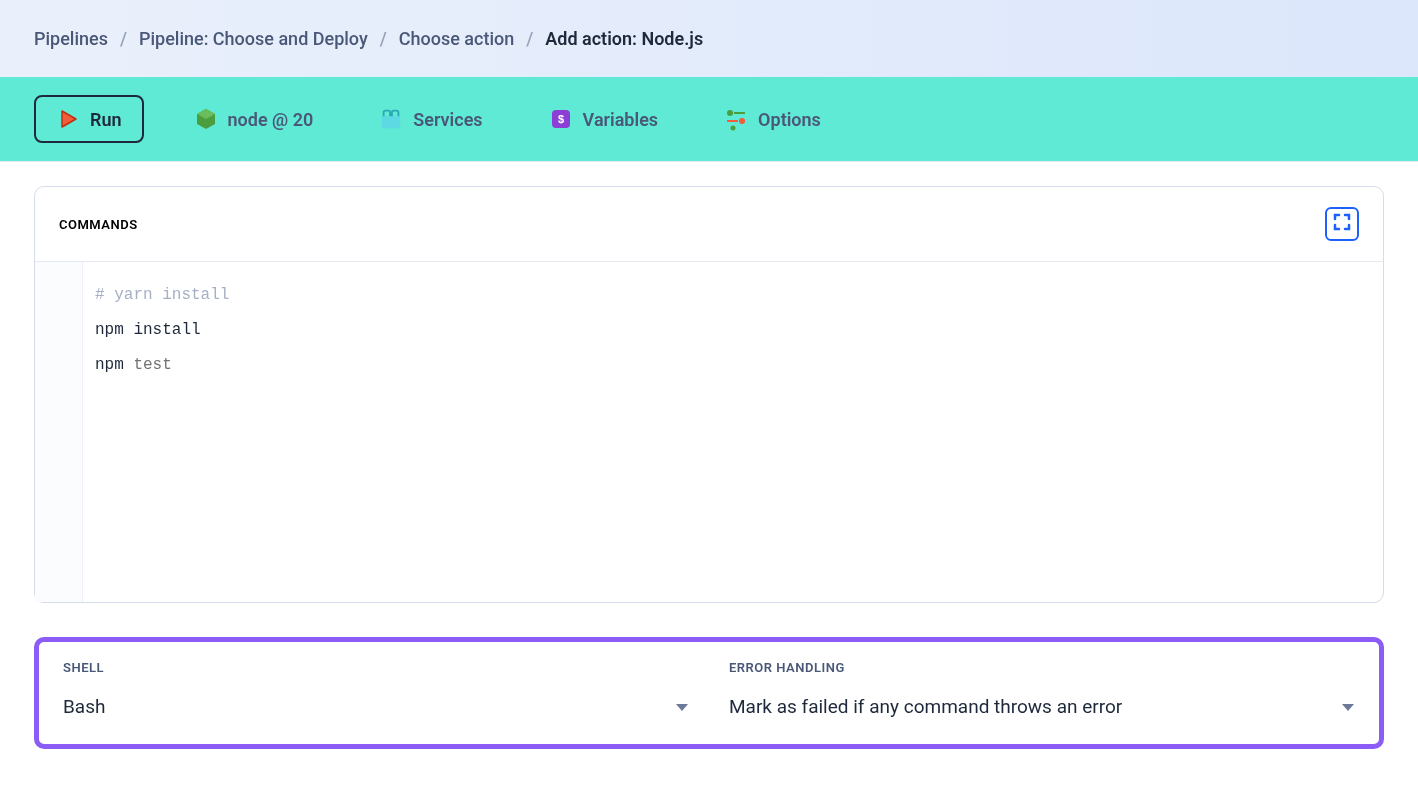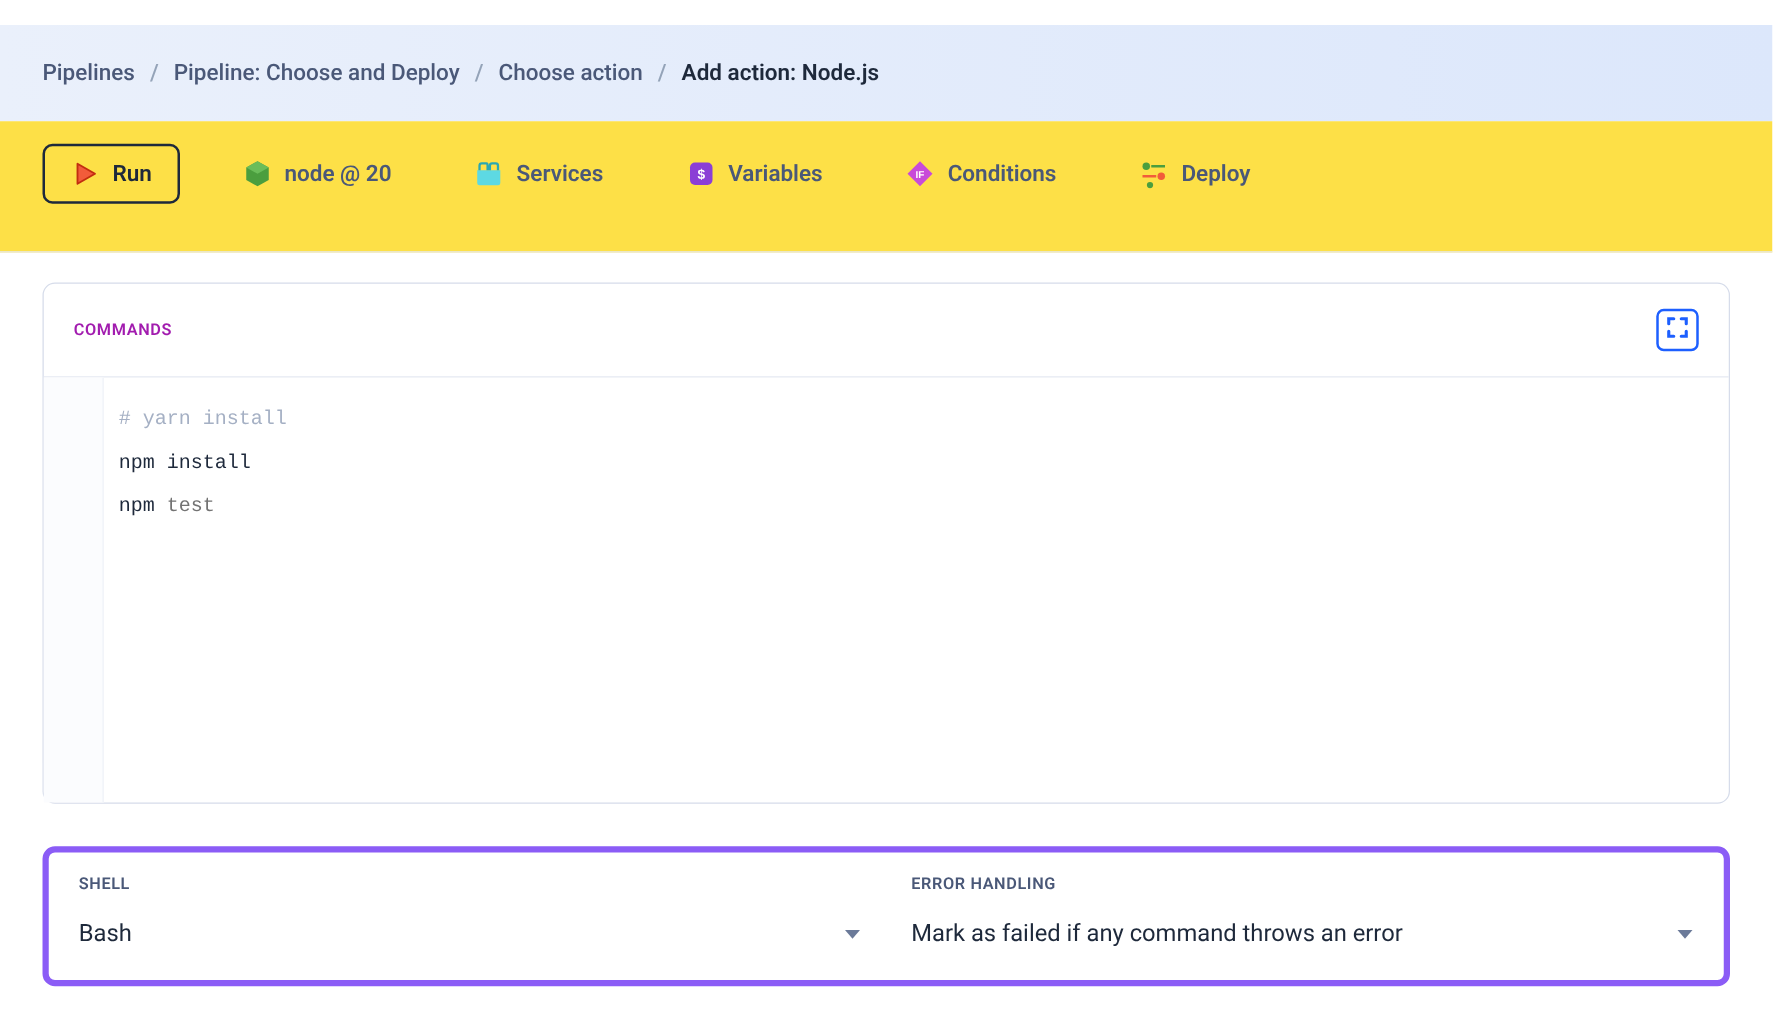--- a/index.html
+++ b/index.html
@@ -4,21 +4,20 @@
   <style>
     * { box-sizing: border-box; margin: 0; padding: 0; }
     body {
       font-family: -apple-system, BlinkMacSystemFont, 'Segoe UI', Roboto, sans-serif;
       background: #fff;
       color: #1e293b;
     }
     .header-bg {
       background: linear-gradient(to right, #eaf0fb, #dce7fb);
       padding: 28px 34px;
-      margin-top: 20px;
     }
     .breadcrumb {
       display: flex;
       align-items: center;
       gap: 12px;
       font-size: 18px;
       font-weight: 500;
     }
     .breadcrumb a {
       color: #4a5878;
@@ -29,23 +28,23 @@
       color: #94a3b8;
     }
     .breadcrumb .current {
       color: #1e293b;
       font-weight: 600;
     }
     .tabs-row {
       display: flex;
       align-items: center;
       gap: 34px;
-      padding: 18px 34px 38px 34px;
+      padding: 18px 34px 18px 34px;
       border-bottom: 1px solid #e5e9f2;
-      background: #fde047;
+      background: #5eead4;
     }
     .tab {
       display: flex;
       align-items: center;
       gap: 10px;
       font-size: 18px;
       font-weight: 600;
       color: #4a5878;
       cursor: pointer;
       padding: 8px 16px;
@@ -76,21 +75,21 @@
       display: flex;
       justify-content: space-between;
       align-items: center;
       padding: 20px 24px;
       border-bottom: 1px solid #e5e9f2;
     }
     .panel-label {
       font-size: 13px;
       font-weight: 600;
       letter-spacing: 0.5px;
-      color: #a21caf;
+      color: #000000;
     }
     .expand-btn {
       width: 34px;
       height: 34px;
       border: 2px solid #1d5fff;
       border-radius: 6px;
       display: flex;
       align-items: center;
       justify-content: center;
       cursor: pointer;
@@ -192,37 +191,28 @@
       <svg width="24" height="24" viewBox="0 0 24 24">
           <rect x="3" y="3" width="18" height="18" rx="4" fill="#8b3fd6"></rect>
           <text x="12" y="16" text-anchor="middle" fill="#fff" font-size="11" font-family="sans-serif" font-weight="bold">$</text>
         </svg>
     </span>
     <span>Variables</span>
   </div>
   <div class="tab">
     <span class="icon">
       <svg width="24" height="24" viewBox="0 0 24 24">
-          <path d="M12 2 L22 12 L12 22 L2 12 Z" fill="#c84bd9"></path>
-          <text x="12" y="15" text-anchor="middle" fill="#fff" font-size="8" font-family="sans-serif" font-weight="bold">IF</text>
-        </svg>
-    </span>
-    <span>Conditions</span>
-  </div>
-  <div class="tab">
-    <span class="icon">
-      <svg width="24" height="24" viewBox="0 0 24 24">
         <circle cx="6" cy="6" r="3" fill="#4b9e3e"></circle>
         <line x1="10" y1="6" x2="21" y2="6" stroke="#4b9e3e" stroke-width="2"></line>
         <circle cx="18" cy="14" r="3" fill="#f25c3a"></circle>
         <line x1="3" y1="14" x2="14" y2="14" stroke="#f25c3a" stroke-width="2"></line>
         <circle cx="9" cy="21" r="2.5" fill="#4b9e3e"></circle>
       </svg>
     </span>
-    <span>Deploy</span>
+    <span>Options</span>
   </div>
 </div>
 
 <div class="content">
   <div class="panel">
     <div class="panel-header">
       <span class="panel-label">COMMANDS</span>
       <div class="expand-btn">
         <span>
           <svg width="18" height="18" viewBox="0 0 18 18" fill="none" stroke="currentColor" stroke-width="2.5" stroke-linecap="round">

